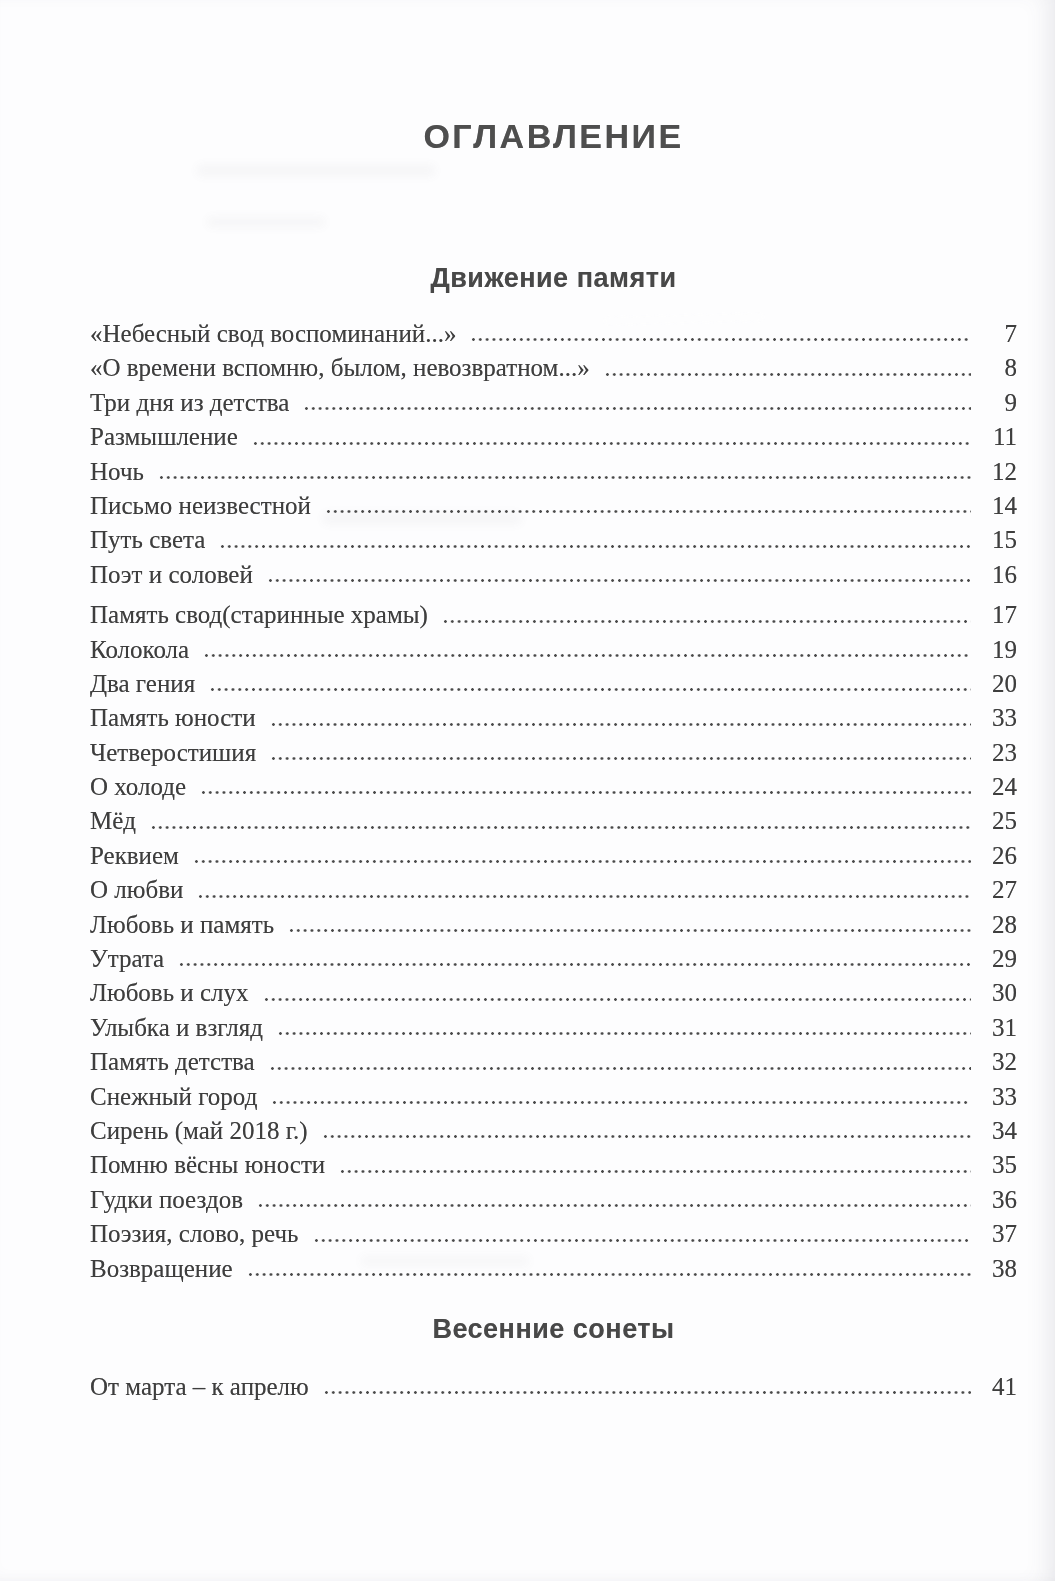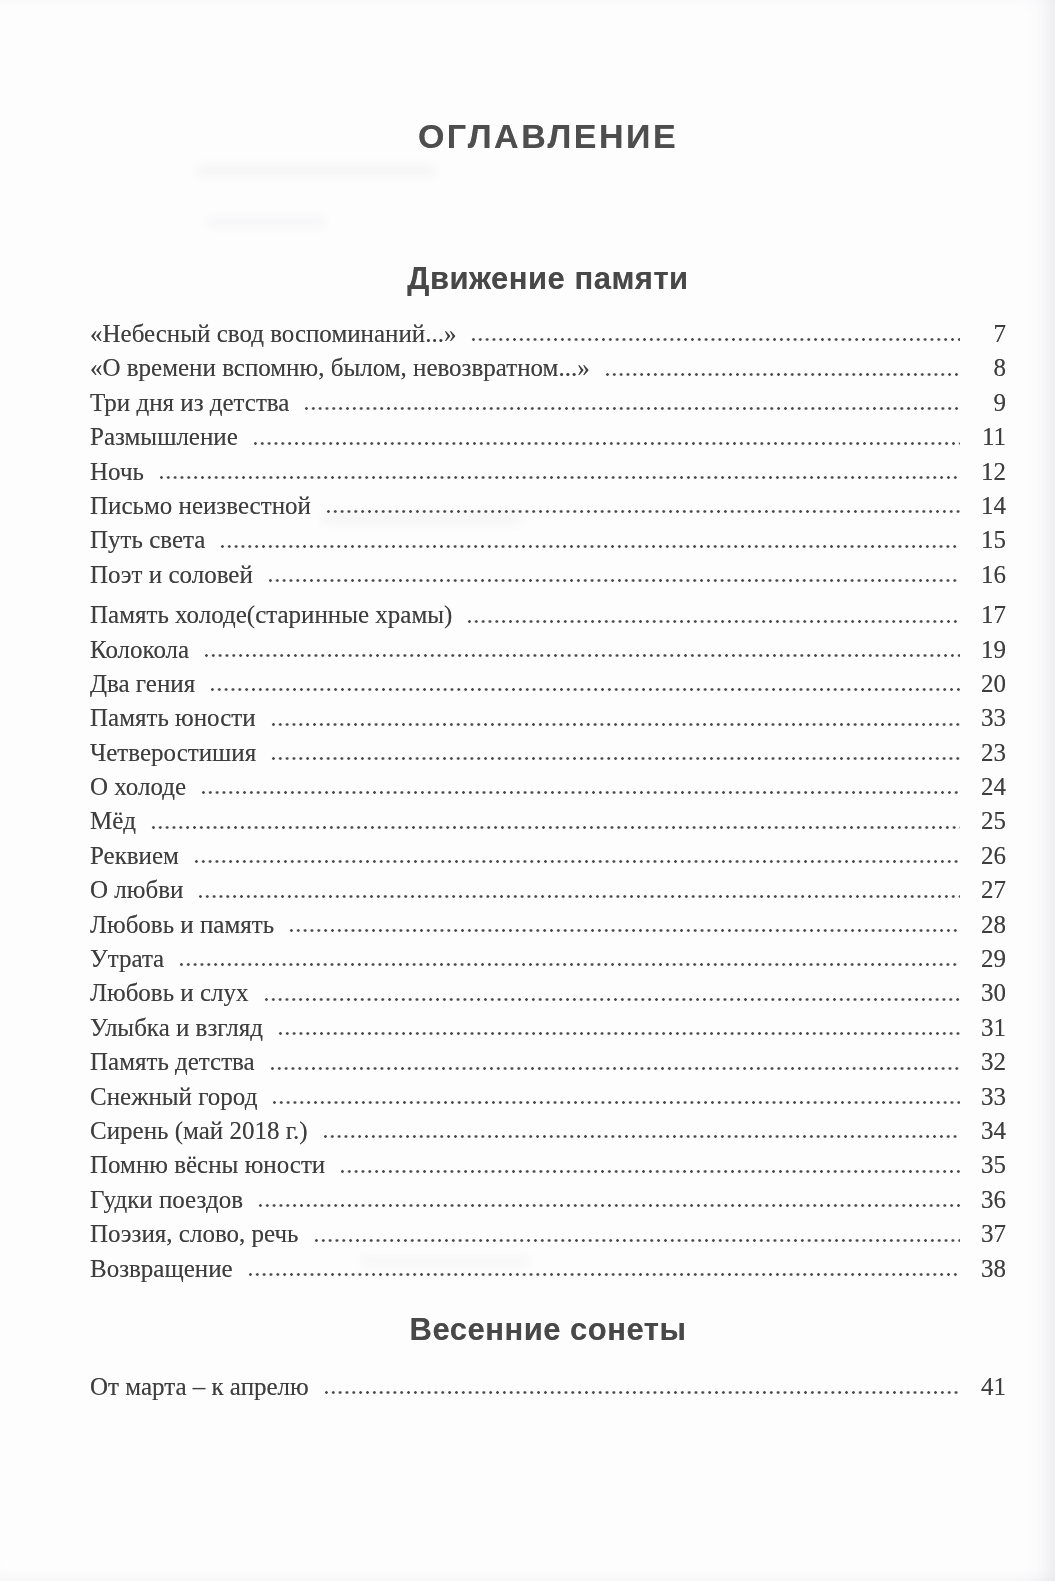--- a/index.html
+++ b/index.html
@@ -8,42 +8,42 @@
     background: #ffffff;
   }
   .page {
     position: relative;
     width: 1055px;
     height: 1581px;
     margin: 0;
     background: #fdfdfe;
     box-shadow: inset -20px 0 26px -16px rgba(80,80,100,0.13),
                 inset 0 -10px 18px -12px rgba(80,80,100,0.06);
-    padding: 0 49px 0 90px;
+    padding: 0 38px 0 90px;
     box-sizing: border-box;
     overflow: hidden;
     font-family: "Liberation Serif", serif;
   }
   .page-title {
     margin: 116px 0 0 0;
     text-align: center;
     font-family: "Liberation Sans", sans-serif;
     font-weight: 700;
     font-size: 34px;
     line-height: 41px;
     letter-spacing: 2.5px;
     color: #4e4e4e;
     text-shadow: 0 0 0.6px rgba(78,78,78,0.55);
   }
   .toc-section .section-heading {
     margin: 0;
     text-align: center;
     font-family: "Liberation Sans", sans-serif;
     font-weight: 700;
-    font-size: 31px;
+    font-size: 27px;
     line-height: 33px;
     letter-spacing: 0.5px;
     color: #484848;
     text-shadow: 0 0 0.6px rgba(72,72,72,0.5);
   }
   .toc-section:nth-of-type(1) .section-heading { margin-top: 105px; }
   .toc-section:nth-of-type(2) .section-heading { margin-top: 27px; }
   .toc-list {
     list-style: none;
     margin: 22px 0 0 0;
@@ -160,21 +160,21 @@
     <span class="page-num">15</span>
   </li>
 
   <li class="toc-entry">
     <span class="entry-title">Поэт и соловей</span>
     <span class="dots"></span>
     <span class="page-num">16</span>
   </li>
 
   <li class="toc-entry gap-before">
-    <span class="entry-title">Память холоде(старинные храмы)</span>
+    <span class="entry-title">Память свод(старинные храмы)</span>
     <span class="dots"></span>
     <span class="page-num">17</span>
   </li>
 
   <li class="toc-entry">
     <span class="entry-title">Колокола</span>
     <span class="dots"></span>
     <span class="page-num">19</span>
   </li>
 

